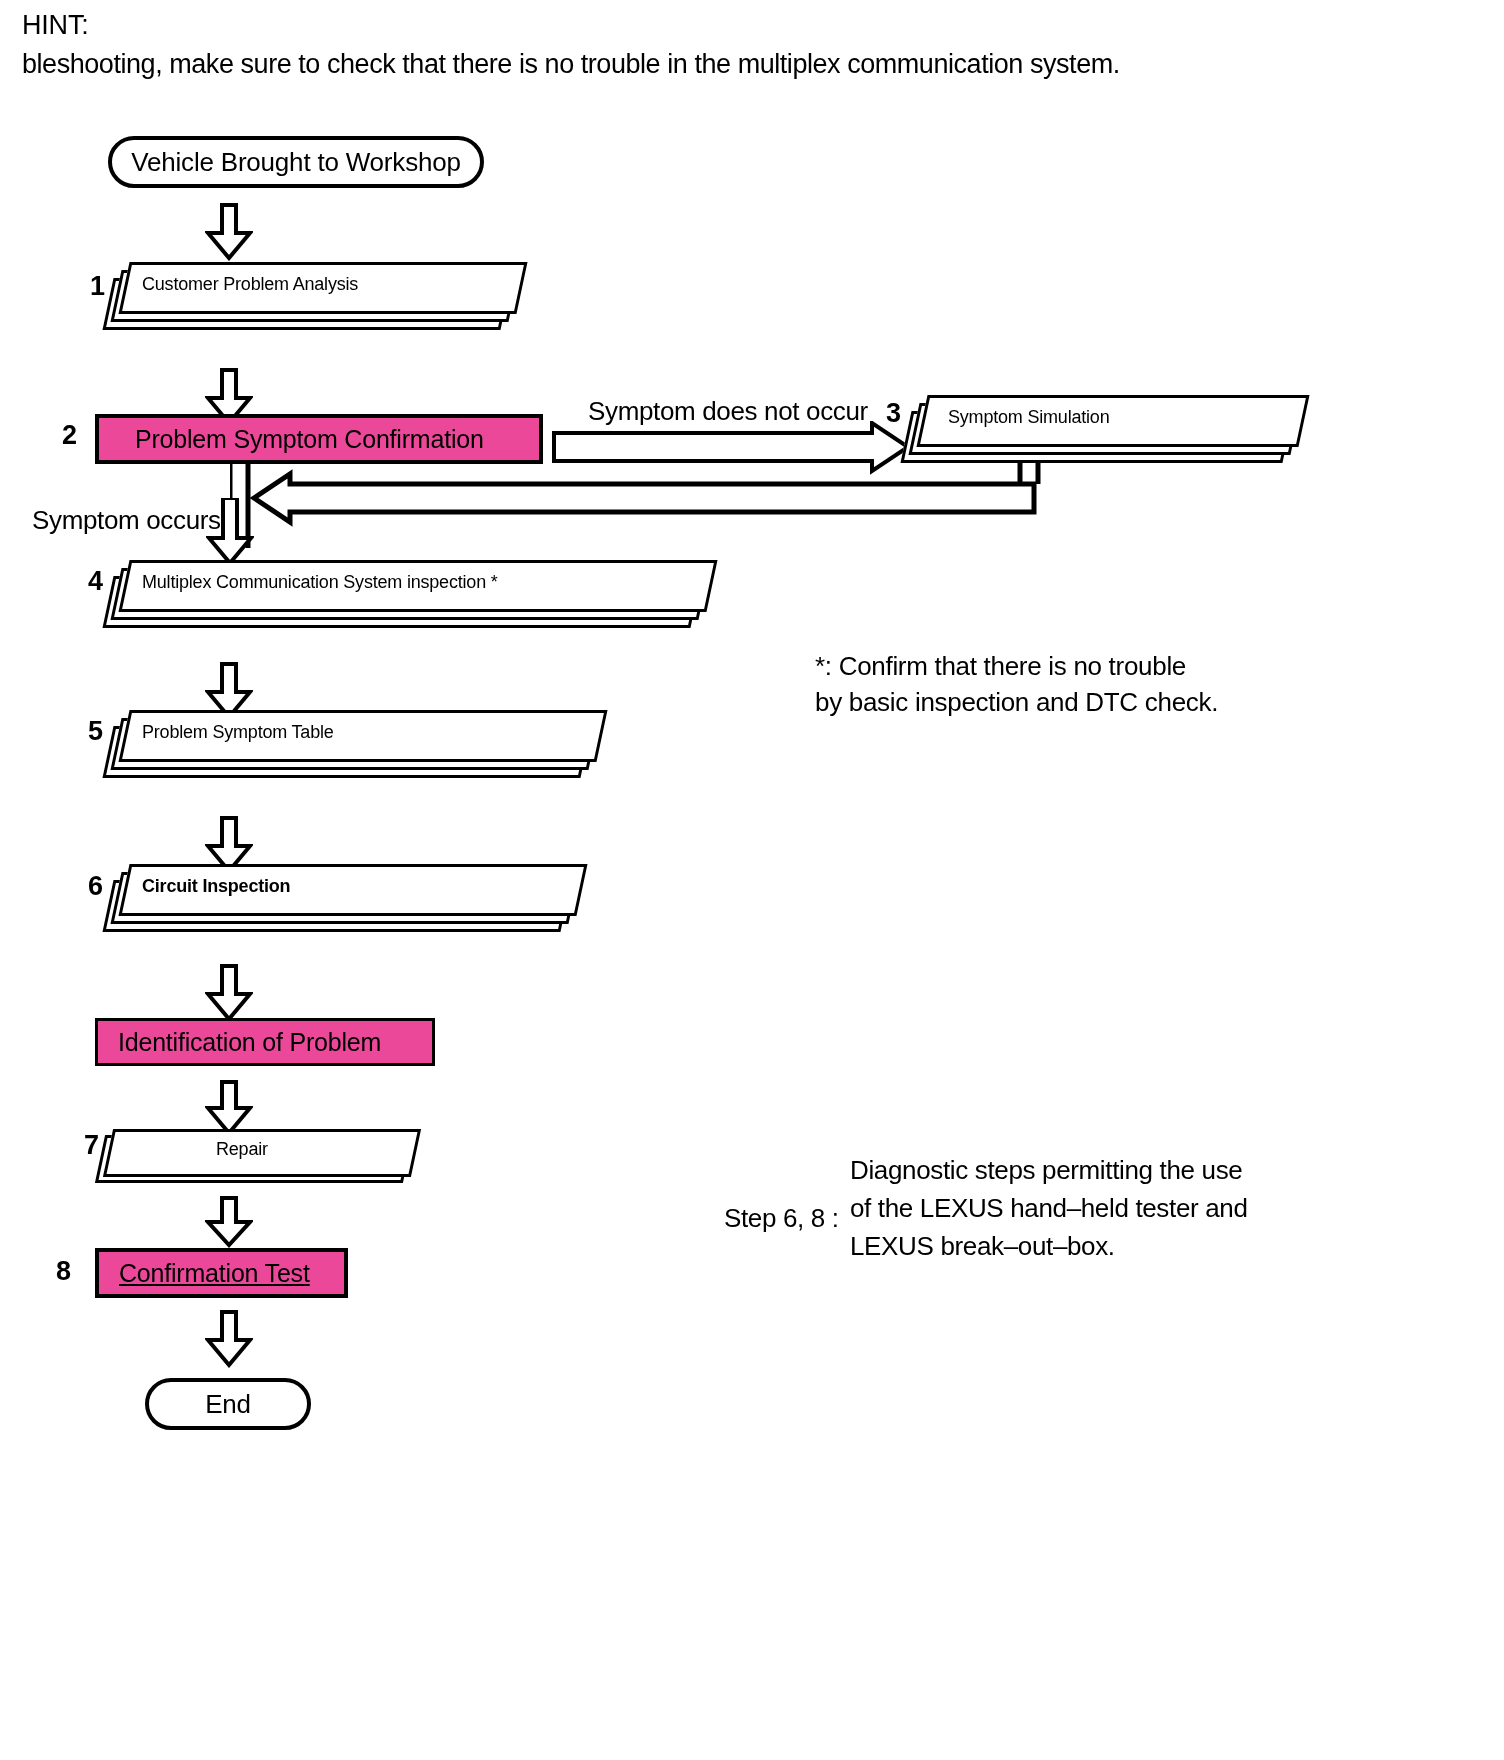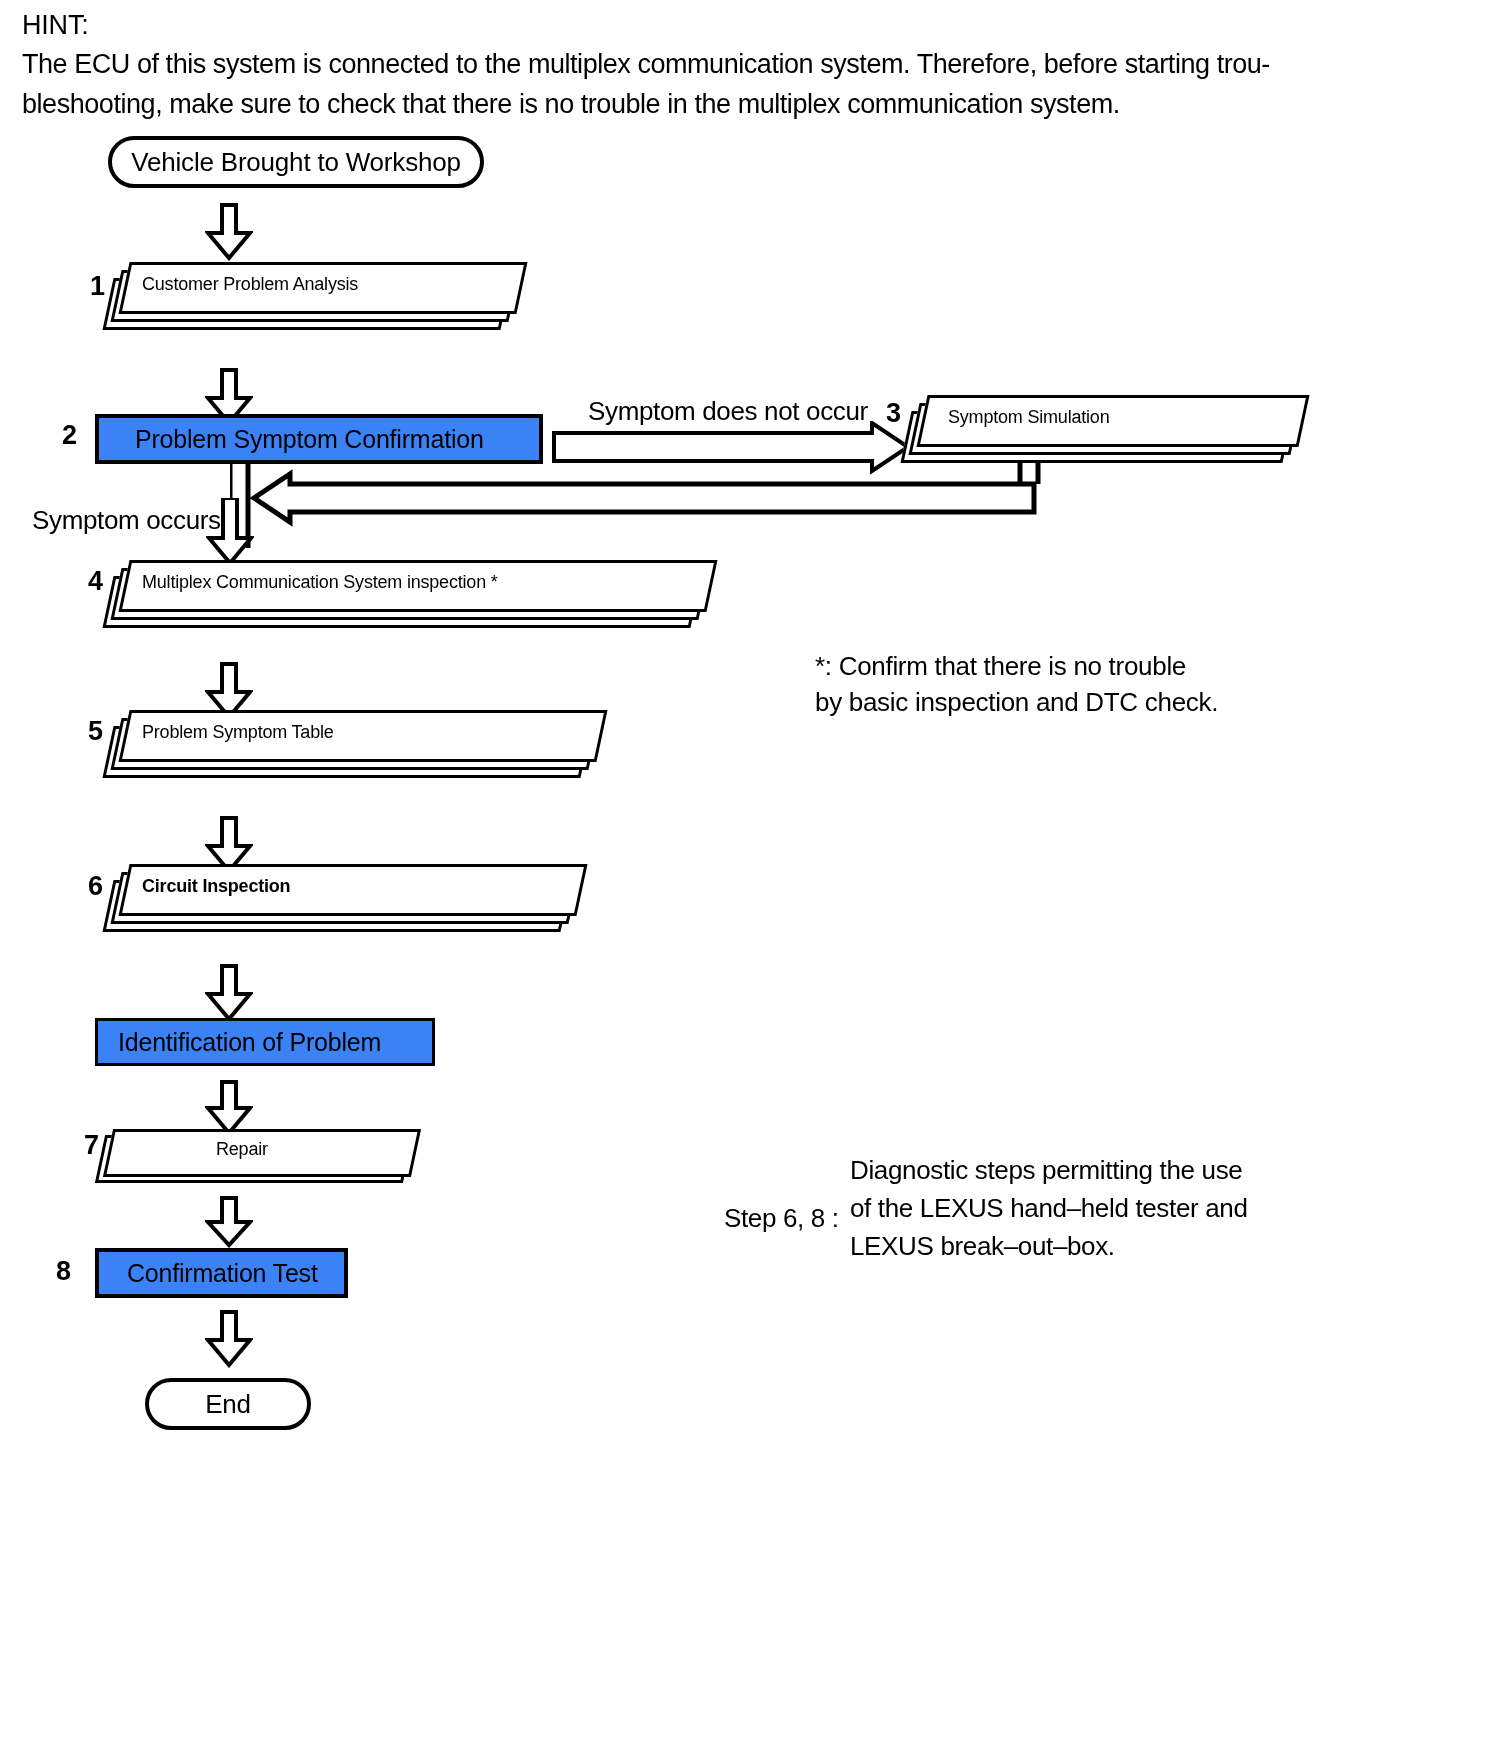--- a/index.html
+++ b/index.html
@@ -50,21 +50,21 @@
     justify-content: center;
     box-sizing: border-box;
   }
   .terminator .lbl {
     font-size: 26px;
     letter-spacing: -0.2px;
   }
 
   
   .rect {
-    background: #3b82f6;
+    background: #ec4899;
     box-sizing: border-box;
     display: flex;
     align-items: center;
     box-sizing: border-box;
   }
   .rect .lbl {
     font-size: 25px;
     letter-spacing: -0.2px;
   }
 
@@ -136,21 +136,20 @@
     letter-spacing: -0.35px;
     line-height: 38px;
     white-space: pre;
   }
 </style>
 </head>
 <body>
 
 <div id="hint-block">
   <div id="hint-label">HINT:</div>
-  <div id="hint-body">The ECU of this system is connected to the multiplex communication system. Therefore, before starting trou-</div>
   <div id="hint-body">bleshooting, make sure to check that there is no trouble in the multiplex communication system.</div>
 </div>
 
 <div class="node terminator" style="left:108px; top:136px; width:376px; height:52px;">
   <span class="lbl">Vehicle Brought to Workshop</span>
 </div>
 
 <div class="arrow-down" style="left:205px; top:203px;">
   <svg width="48" height="58" viewBox="0 0 48 58">
     <polygon points="17,2 31,2 31,30 45,30 24,55 3,30 17,30" fill="#fff" stroke="#000" stroke-width="4" stroke-linejoin="miter"></polygon>
@@ -279,21 +278,21 @@
 <div class="note-indent" style="left:850px; top:1227px;">LEXUS break–out–box.</div>
 
 <div class="arrow-down" style="left:205px; top:1196px;">
   <svg width="48" height="52" viewBox="0 0 48 52">
     <polygon points="17,2 31,2 31,26 45,26 24,49 3,26 17,26" fill="#fff" stroke="#000" stroke-width="4" stroke-linejoin="miter"></polygon>
   </svg>
 </div>
 
 <div class="step-num" style="left:56px; top:1256px;">8</div>
 <div class="node rect" style="left:95px; top:1248px; width:253px; height:50px; border:4px solid #000;">
-  <span class="lbl" style="margin-left:28px;">Confirmation Test</span>
+  <span class="lbl" style="margin-left:20px;text-decoration:underline;">Confirmation Test</span>
 </div>
 
 <div class="arrow-down" style="left:205px; top:1310px;">
   <svg width="48" height="58" viewBox="0 0 48 58">
     <polygon points="17,2 31,2 31,30 45,30 24,55 3,30 17,30" fill="#fff" stroke="#000" stroke-width="4" stroke-linejoin="miter"></polygon>
   </svg>
 </div>
 
 <div class="node terminator" style="left:145px; top:1378px; width:166px; height:52px;">
   <span class="lbl">End</span>

